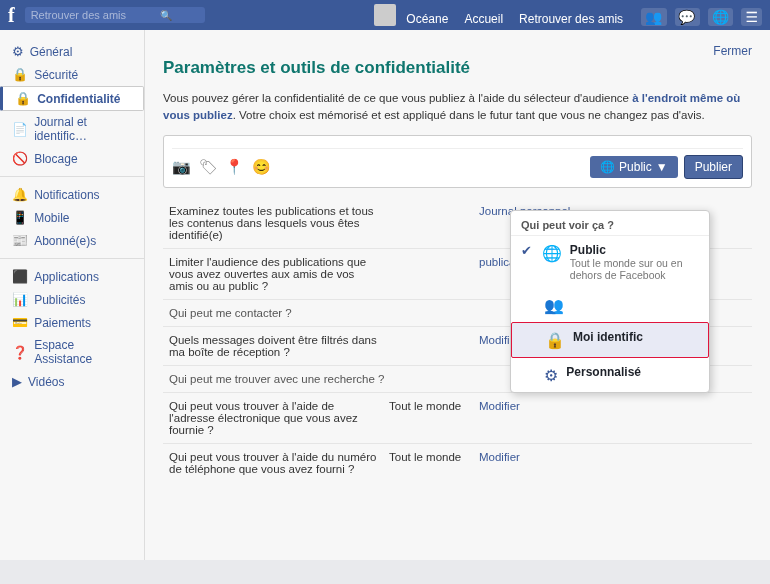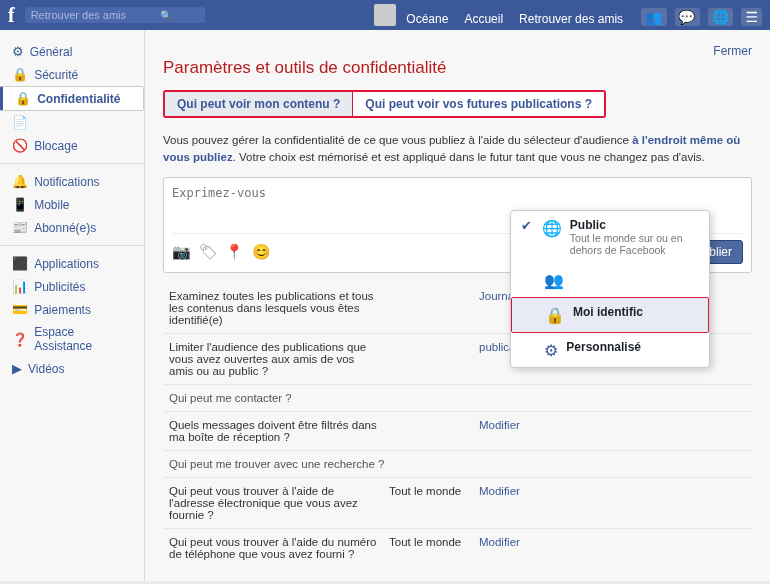--- a/index.html
+++ b/index.html
@@ -109,22 +109,22 @@
 
     
     #main {
       flex: 1;
       padding: 14px 18px;
       background: #f7f7f7;
     }
 
     .page-title {
       font-size: 17px;
-      font-weight: normal;
-      color: #b91c1c;
+      font-weight: bold;
+      color: #0f766e;
       margin-bottom: 12px;
     }
 
     
     .tabs {
       display: flex;
       gap: 0;
       border: 2px solid #e0143c;
       border-radius: 3px;
       display: inline-flex;
@@ -299,20 +299,21 @@
       <div class="sidebar-item">
         <span class="icon">🔒</span>
         <span>Sécurité</span>
       </div>
       <div class="sidebar-item active">
         <span class="icon">🔒</span>
         <span>Confidentialité</span>
       </div>
       <div class="sidebar-item">
         <span class="icon">📄</span>
+        <span>Journal et identific…</span>
       </div>
       <div class="sidebar-item">
         <span class="icon">🚫</span>
         <span>Blocage</span>
       </div>
     </div>
     <div class="sidebar-divider"></div>
     <div class="sidebar-section">
       <div class="sidebar-item">
         <span class="icon">🔔</span>
@@ -352,33 +353,28 @@
     </div>
   </aside>
 
   <main id="main">
     <div class="clearfix">
       <span class="fermer-link" style="float:right">Fermer</span>
     </div>
     <h1 class="page-title">Paramètres et outils de confidentialité</h1>
 
     
-    <div class="tabs">
-      <div class="tab active">Qui peut voir mon contenu ?</div>
-      <div class="tab">Qui peut voir vos futures publications ?</div>
-    </div>
 
     
     <p class="info-box">
       <span>Vous pouvez gérer la confidentialité de ce que vous publiez à l'aide du sélecteur d'audience </span><a>à l'endroit même où vous publiez</a><span>. Votre choix est mémorisé et est appliqué dans le futur tant que vous ne changez pas d'avis.</span>
     </p>
 
     
     <div class="post-box">
-      <textarea class="post-input" placeholder="Exprimez-vous" style=""></textarea>
       <div class="post-toolbar">
         <span class="post-toolbar-icon">📷</span>
         <span class="post-toolbar-icon">🏷</span>
         <span class="post-toolbar-icon">📍</span>
         <span class="post-toolbar-icon">😊</span>
         <div class="post-toolbar-right">
           <button class="btn-public">
             <span>🌐</span>
             <span>Public</span>
             <span>▼</span>
@@ -421,20 +417,21 @@
           <td class="col-question">Qui peut vous trouver à l'aide du numéro de téléphone que vous avez fourni ?</td>
           <td class="col-value">Tout le monde</td>
           <td class="col-action"><a>Modifier</a></td>
         </tr>
 
       </tbody>
     </table>
 
     
     <div class="dropdown-overlay">
+      <div class="dropdown-title">Qui peut voir ça ?</div>
       <div class="dropdown-item">
         <span class="checkmark">✔</span>
         <span class="di-icon">🌐</span>
         <div class="di-text">
           <div class="di-title">Public</div>
           <div class="di-sub">Tout le monde sur ou en dehors de Facebook</div>
         </div>
       </div>
       <div class="dropdown-item">
         <span style="width:15px;display:inline-block"></span>

